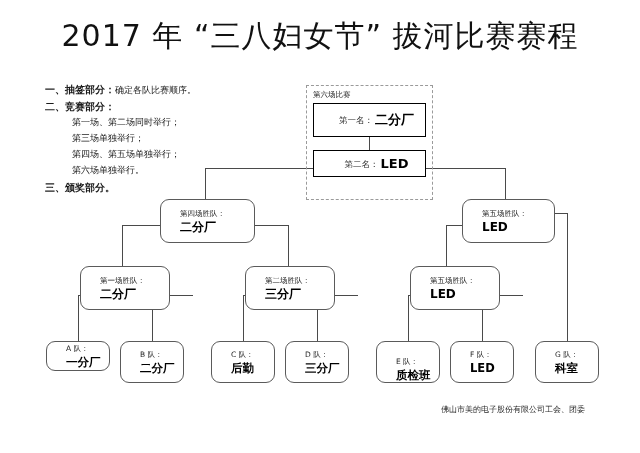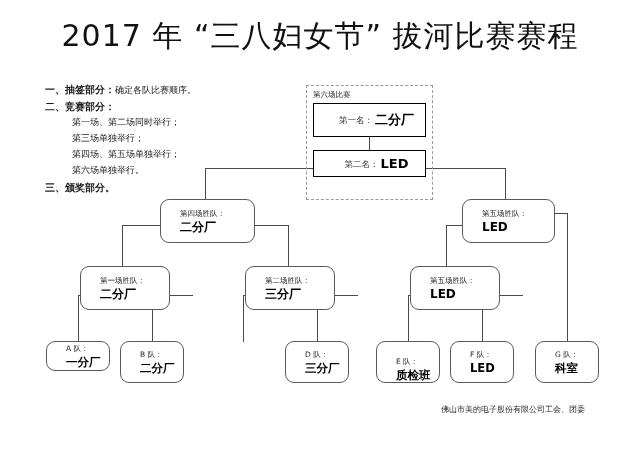--- a/index.html
+++ b/index.html
@@ -227,20 +227,24 @@
   <div class="node team" style="left:46px; top:341px; width:64px; height:30px;">
     <span class="lbl">A 队：</span>
     <span class="val">一分厂</span>
   </div>
 
   <div class="node team" style="left:120px; top:341px; width:64px; height:42px;">
     <span class="lbl">B 队：</span>
     <span class="val">二分厂</span>
   </div>
 
+  <div class="node team" style="left:211px; top:341px; width:64px; height:42px;">
+    <span class="lbl">C 队：</span>
+    <span class="val">后勤</span>
+  </div>
 
   <div class="node team" style="left:285px; top:341px; width:64px; height:42px;">
     <span class="lbl">D 队：</span>
     <span class="val">三分厂</span>
   </div>
 
   <div class="node team" style="left:376px; top:341px; width:64px; height:42px;justify-content:flex-end;">
     <span class="lbl">E 队：</span>
     <span class="val">质检班</span>
   </div>

